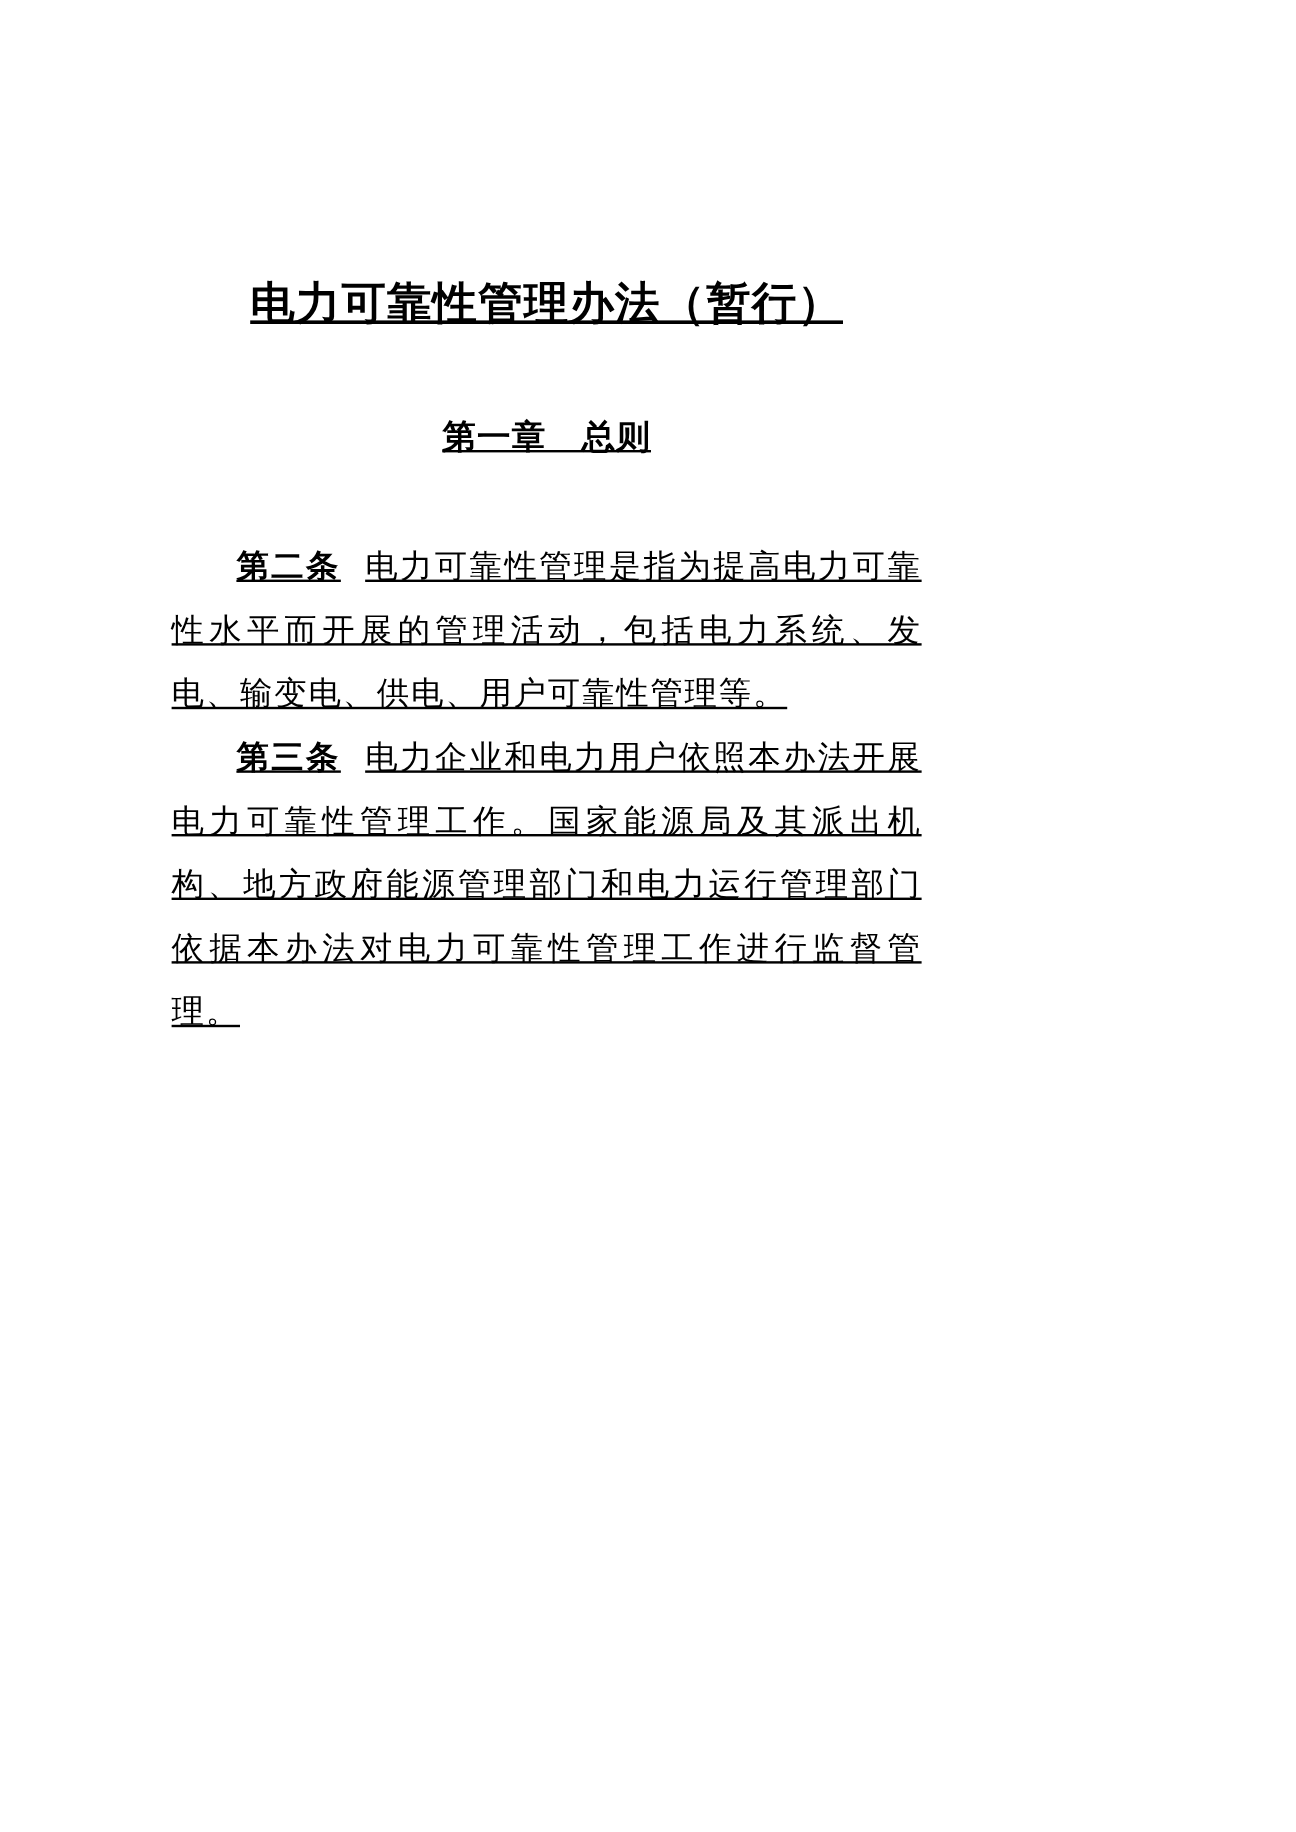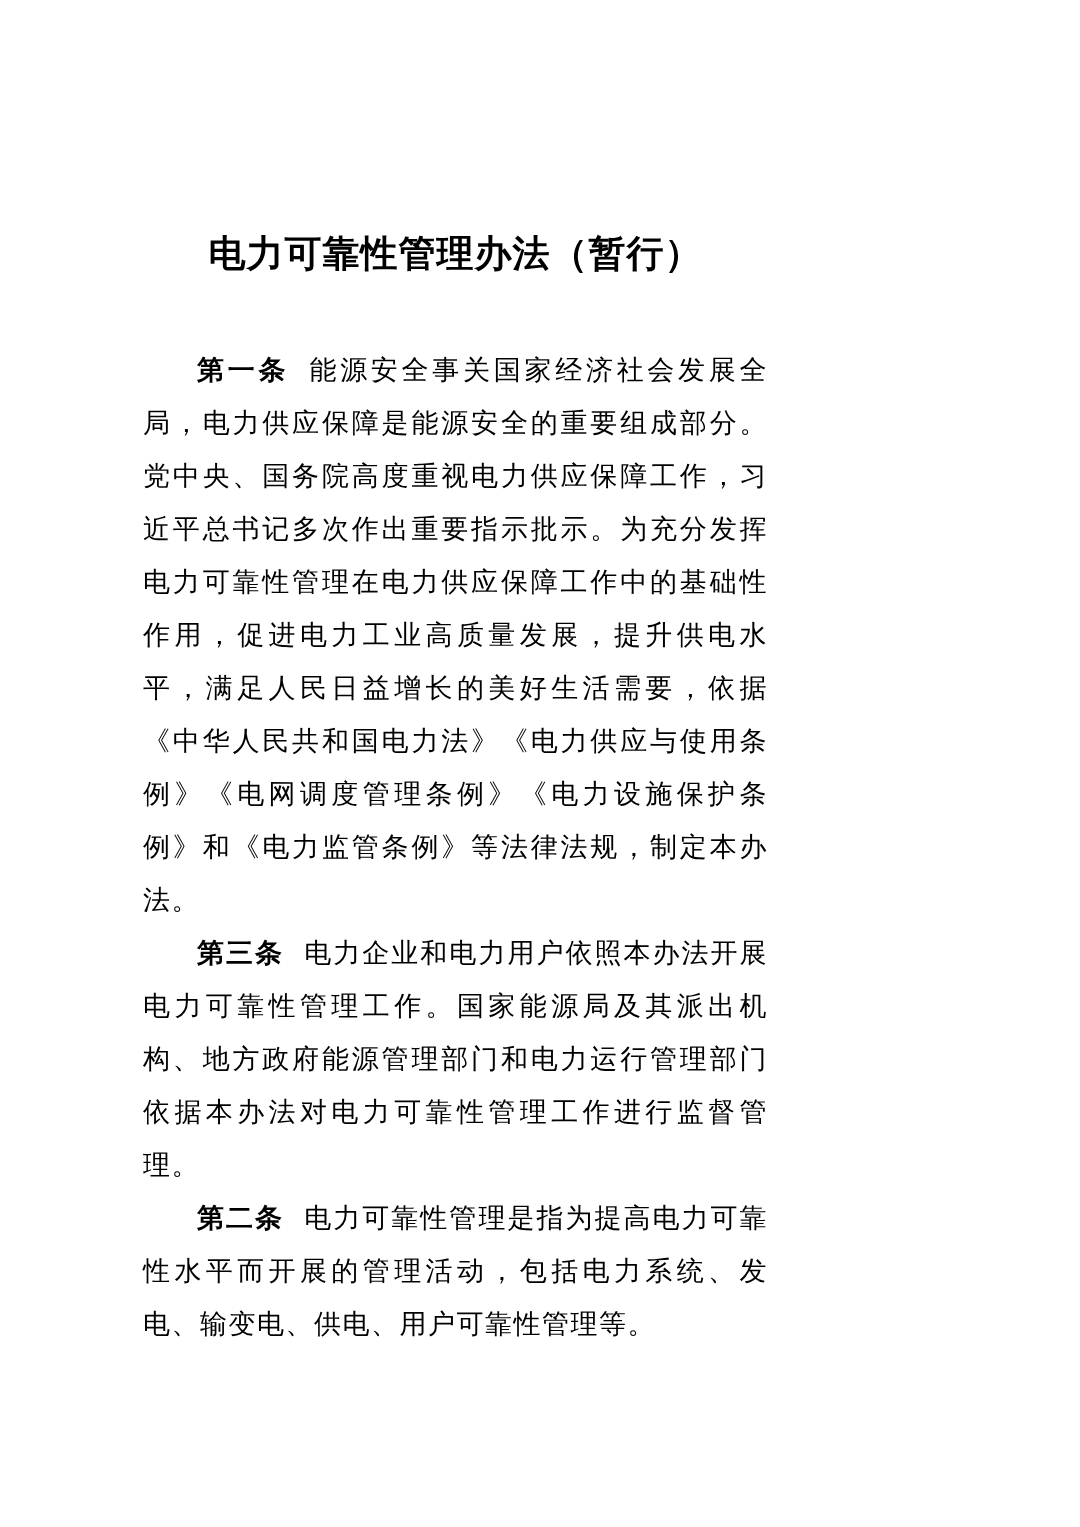--- a/index.html
+++ b/index.html
@@ -11,20 +11,21 @@
     position: relative;
     width: 911px;
     height: 1527px;
     margin: 0;
     background: #ffffff;
     color: #000000;
     box-sizing: border-box;
     padding: 226px 143px 0 143px;
     overflow: hidden;
     font-family: "Liberation Serif", "DejaVu Serif", serif;
+    text-decoration: underline;
   }
   .doc-title {
     margin: 0;
     text-align: center;
     font-size: 37px;
     font-weight: bold;
     line-height: 56px;
     letter-spacing: 1px;
     font-family: "Liberation Serif", "DejaVu Serif", serif;
     color: #000000;
@@ -58,30 +59,28 @@
     margin-right: 0.75em;
   }
 </style>
 </head>
 <body>
 
 <div class="page">
 
   <h1 class="doc-title">电力可靠性管理办法（暂行）</h1>
 
+  <h2 class="chapter-heading">第一章　总则</h2>
 
   <div class="doc-body">
 
+
     <p class="article">
-      <span class="article-label">第一条</span><span class="article-text">能源安全事关国家经济社会发展全局，电力供应保障是能源安全的重要组成部分。党中央、国务院高度重视电力供应保障工作，习近平总书记多次作出重要指示批示。为充分发挥电力可靠性管理在电力供应保障工作中的基础性作用，促进电力工业高质量发展，提升供电水平，满足人民日益增长的美好生活需要，依据《中华人民共和国电力法》《电力供应与使用条例》《电网调度管理条例》《电力设施保护条例》和《电力监管条例》等法律法规，制定本办法。</span>
+      <span class="article-label">第二条</span><span class="article-text">电力可靠性管理是指为提高电力可靠性水平而开展的管理活动，包括电力系统、发电、输变电、供电、用户可靠性管理等。</span>
     </p>
 
     <p class="article">
       <span class="article-label">第三条</span><span class="article-text">电力企业和电力用户依照本办法开展电力可靠性管理工作。国家能源局及其派出机构、地方政府能源管理部门和电力运行管理部门依据本办法对电力可靠性管理工作进行监督管理。</span>
-    </p>
-
-    <p class="article">
-      <span class="article-label">第二条</span><span class="article-text">电力可靠性管理是指为提高电力可靠性水平而开展的管理活动，包括电力系统、发电、输变电、供电、用户可靠性管理等。</span>
     </p>
 
 
   </div>
 </div>
 
 </body></html>

